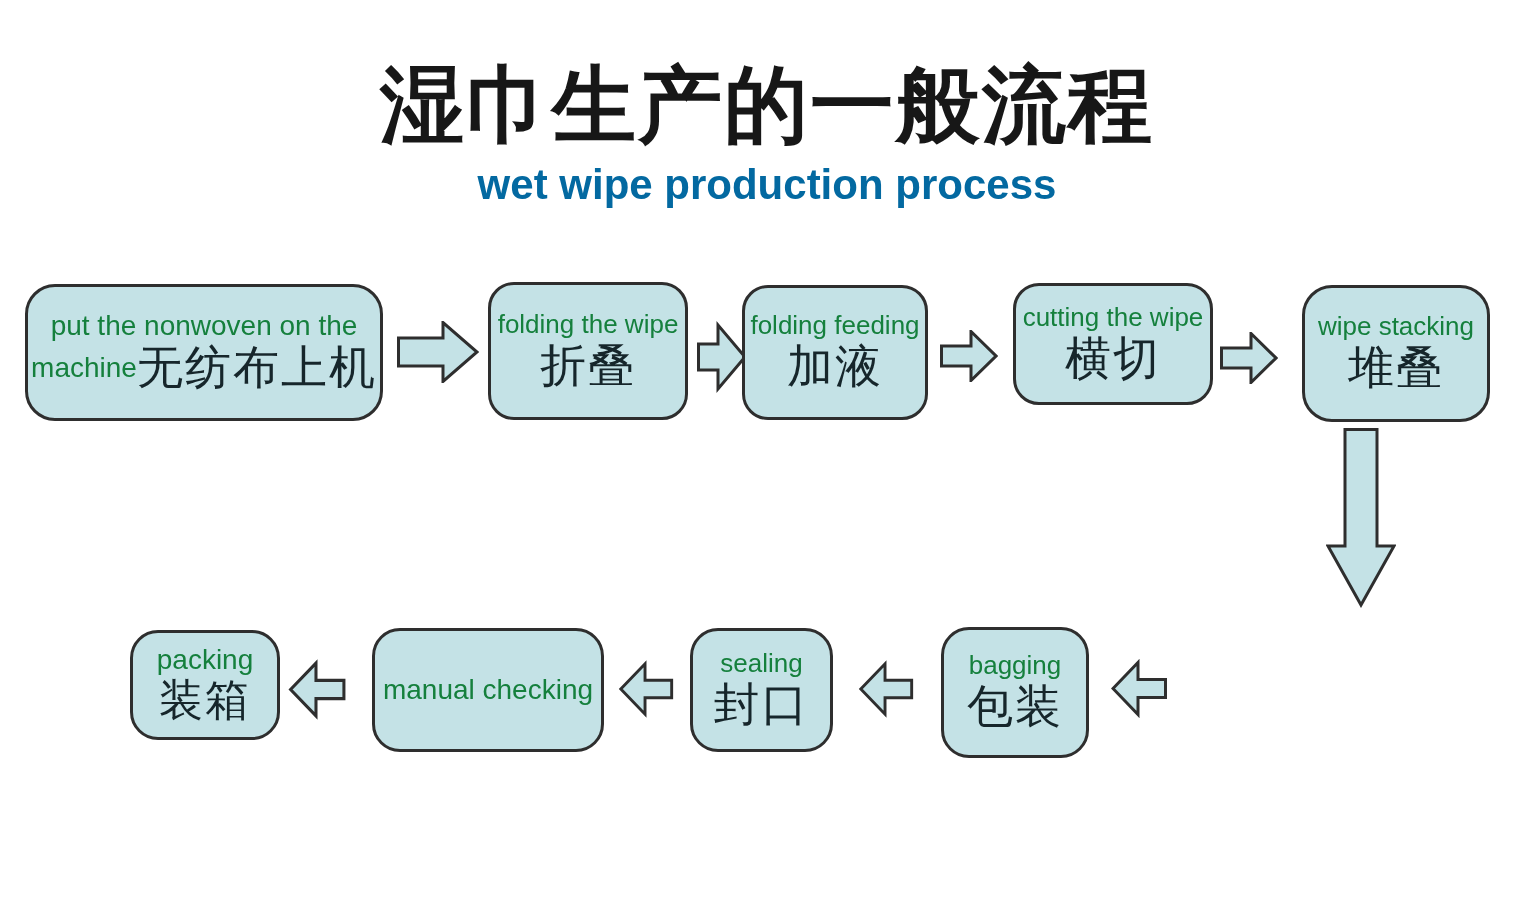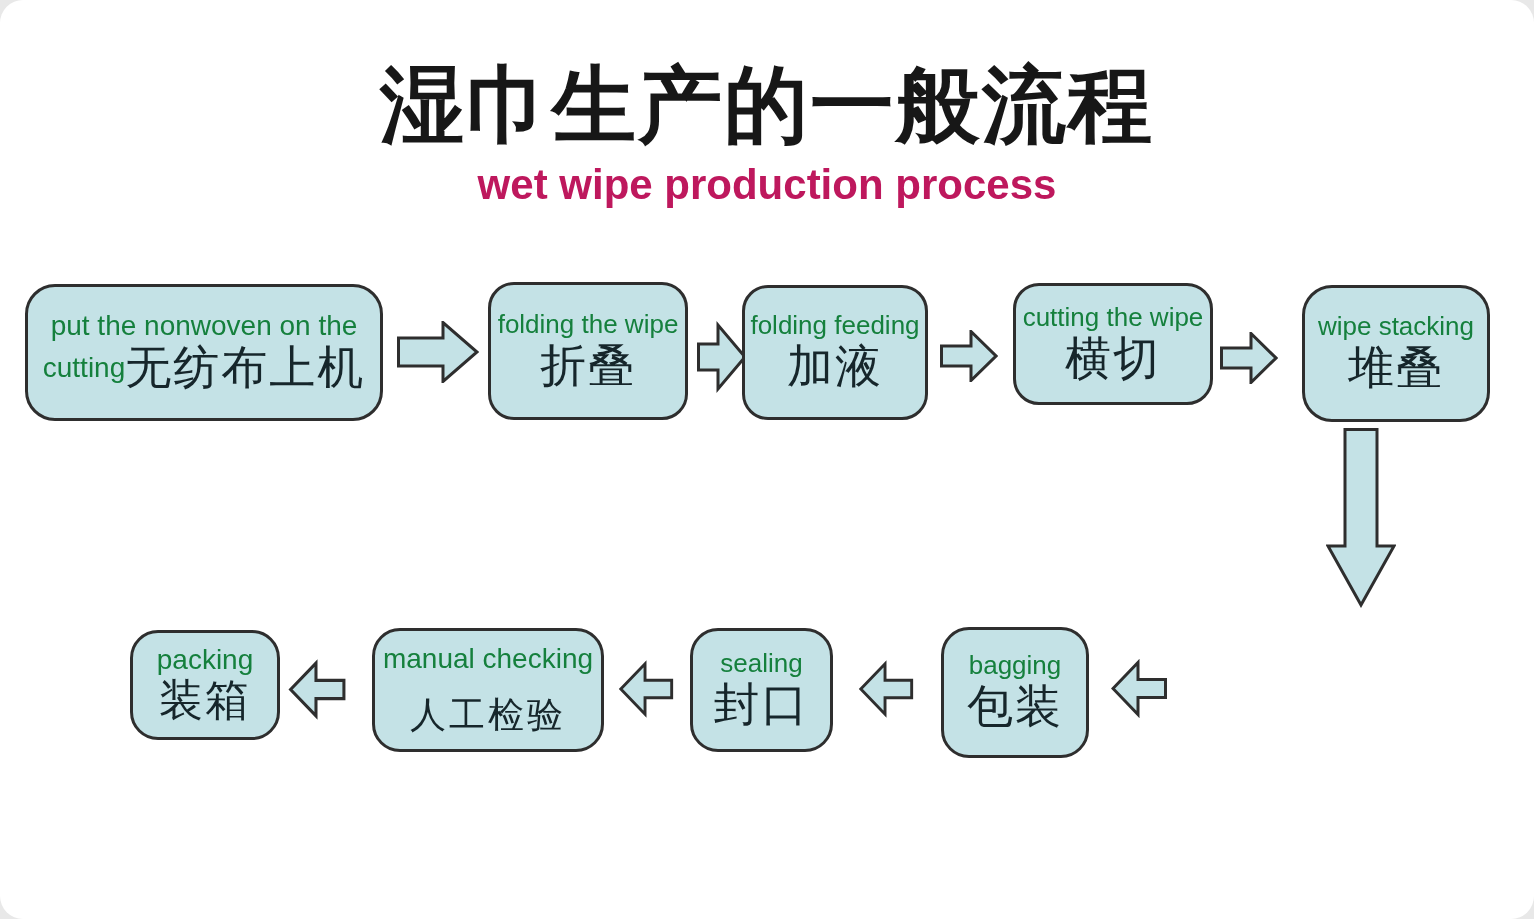--- a/index.html
+++ b/index.html
@@ -11,41 +11,40 @@
     --background:#ffffff;
   }
   html,body{margin:0;padding:0;}
   body{background:#e8e8e8;font-family:"Liberation Sans",sans-serif;}
   .canvas{
     position:relative;
     width:1534px;height:919px;
     background:var(--background,#fff);
     overflow:hidden;
     color:var(--text,#141414);
-    border-radius:23px;
   }
   .header{
     position:absolute;left:0;top:58px;width:100%;
     text-align:center;
   }
   .title-cn{
     font-family:"Liberation Serif","DejaVu Serif",serif;
     font-weight:bold;
     font-size:84px;
     line-height:1.14;
     letter-spacing:2px;
     color:#171717;
   }
   .title-en{
     font-family:"Liberation Sans","DejaVu Sans",sans-serif;
     font-weight:bold;
     font-size:42px;
     line-height:1.1;
     margin-top:8px;
-    color:#be185d;
+    color:#0369a1;
   }
   .node{
     position:absolute;
     box-sizing:border-box;
     background:var(--node-fill,#c4e2e6);
     border:3px solid var(--node-border,#2e2e2e);
     display:flex;
     flex-direction:column;
     align-items:center;
     justify-content:center;
@@ -82,21 +81,21 @@
 
 <div class="canvas">
 
   <div class="header">
     <div class="title-cn">湿巾生产的一般流程</div>
     <div class="title-en">wet wipe production process</div>
   </div>
 
   <div class="node" style="left:25px;top:284px;width:358px;height:137px;border-radius:30px;">
     <div class="en en-lg">put the nonwoven on the</div>
-    <div class="line2"><span class="en en-lg">cutting</span><span class="cn cn-inline">无纺布上机</span></div>
+    <div class="line2"><span class="en en-lg">machine</span><span class="cn cn-inline">无纺布上机</span></div>
   </div>
 
   <svg class="arrow" style="left:397px;top:321px;" width="82" height="62" viewBox="0 0 82 62">
     <polygon points="1.5,17 46,17 46,1.5 80,31 46,60.5 46,45 1.5,45"></polygon>
   </svg>
 
   <div class="node" style="left:488px;top:282px;width:200px;height:138px;border-radius:26px;">
     <div class="en">folding the wipe</div>
     <div class="cn">折叠</div>
   </div>
@@ -150,21 +149,20 @@
     <div class="en">sealing</div>
     <div class="cn">封口</div>
   </div>
 
   <svg class="arrow" style="left:618px;top:658px;" width="56" height="62" viewBox="0 0 56 64">
     <polygon points="54.5,23 27,23 27,6 2,32 27,58 27,41 54.5,41"></polygon>
   </svg>
 
   <div class="node" style="left:372px;top:628px;width:232px;height:124px;border-radius:28px;gap:20px;">
     <div class="en en-lg">manual checking</div>
-    <div class="cn cn-sm">人工检验</div>
   </div>
 
   <svg class="arrow" style="left:288px;top:657px;" width="58" height="65" viewBox="0 0 56 64">
     <polygon points="54.5,23 27,23 27,6 2,32 27,58 27,41 54.5,41"></polygon>
   </svg>
 
   <div class="node" style="left:130px;top:630px;width:150px;height:110px;border-radius:28px;">
     <div class="en en-lg">packing</div>
     <div class="cn" style="font-size:44px;">装箱</div>
   </div>

